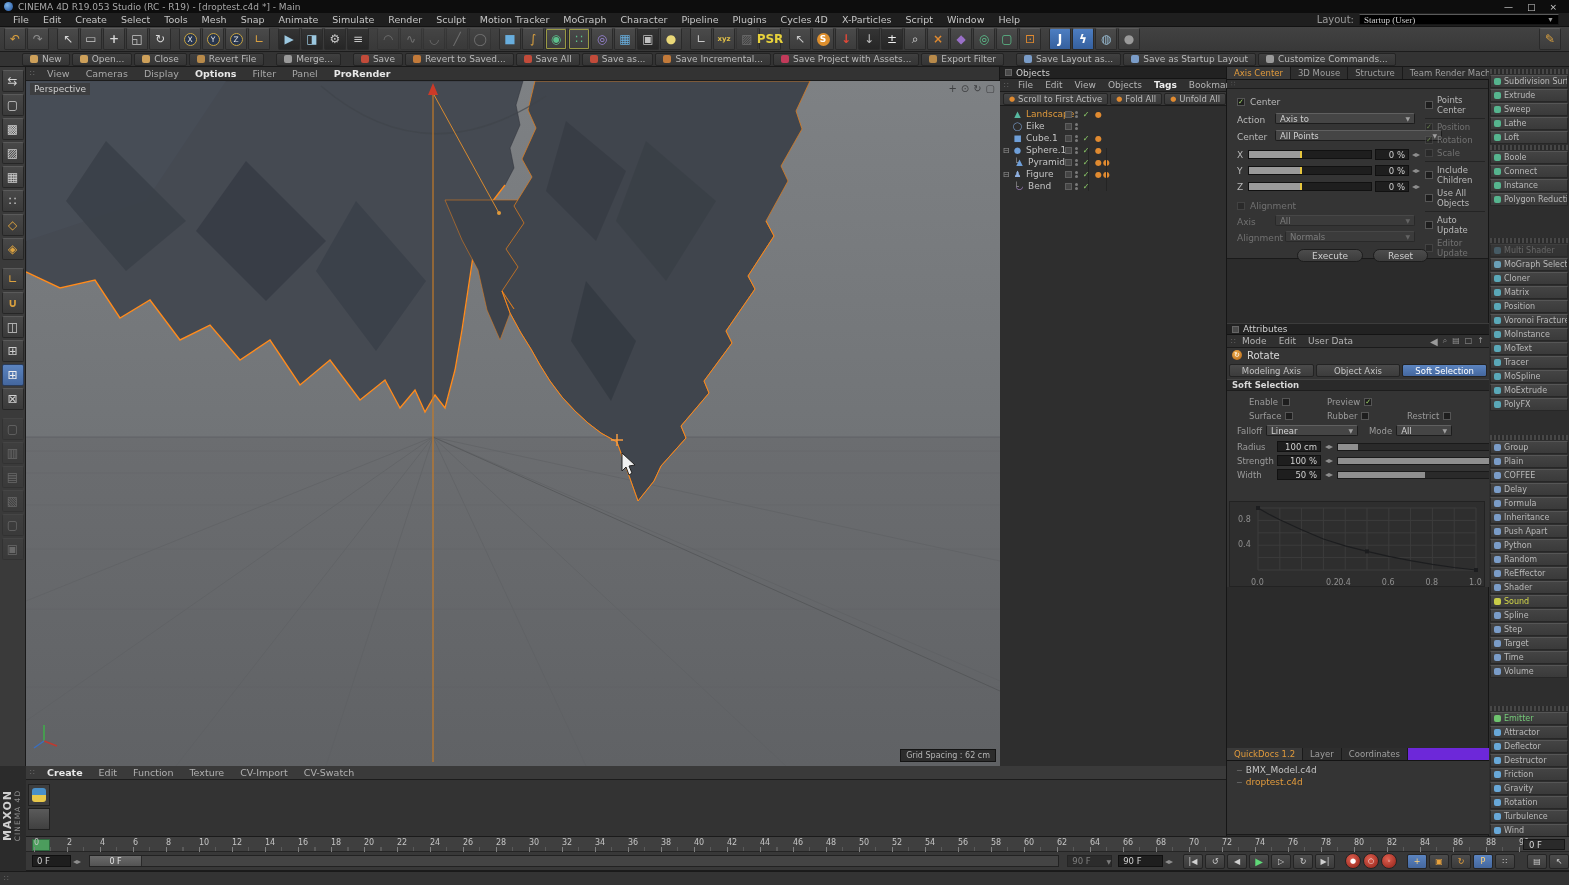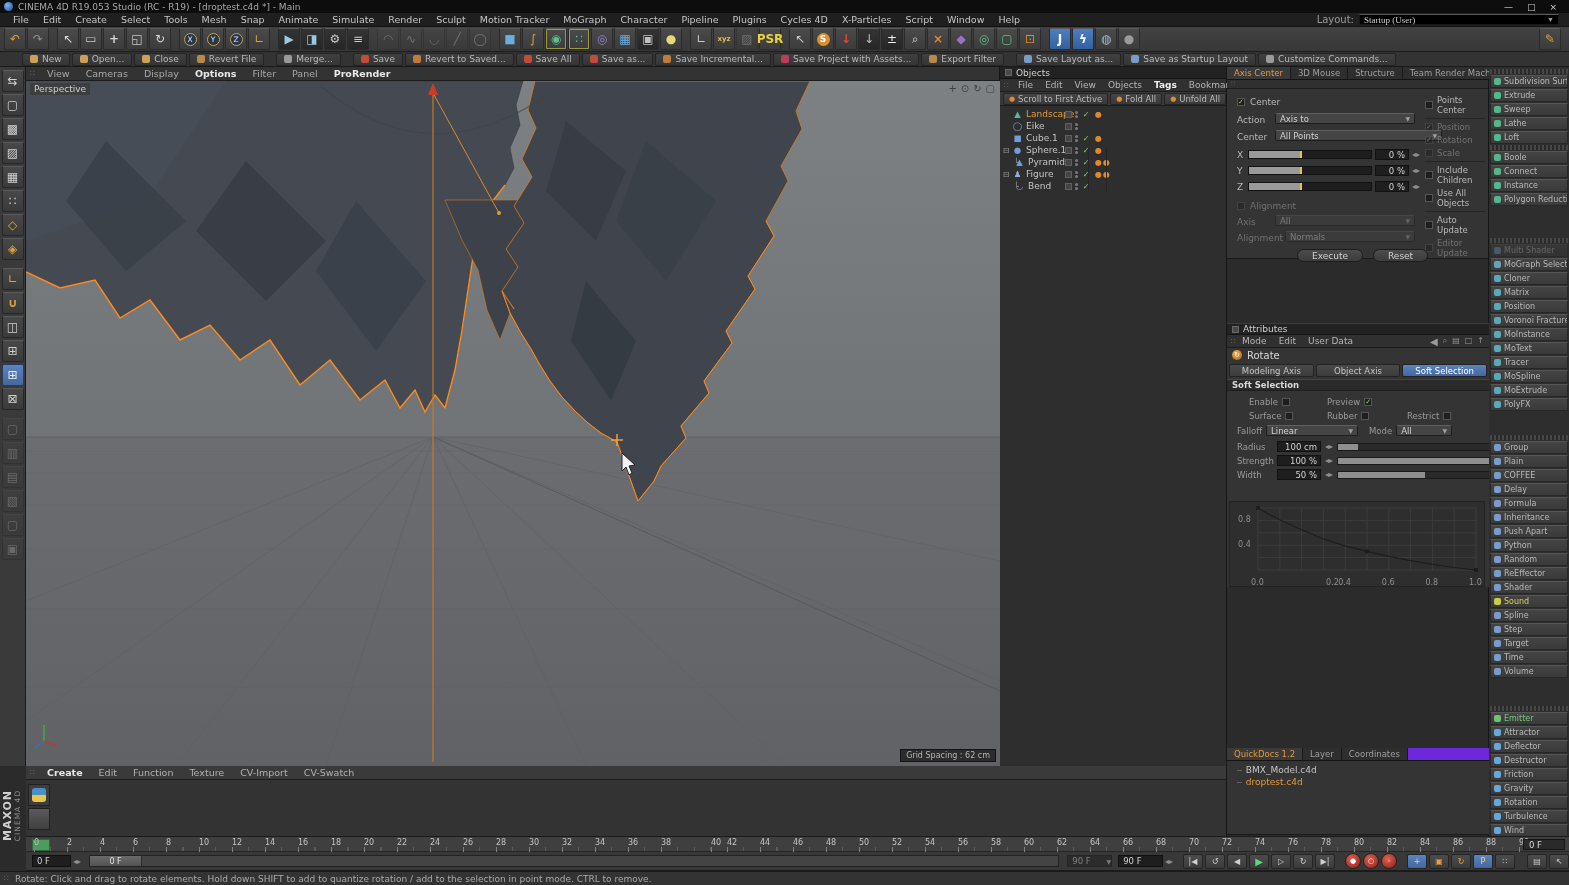--- a/index.html
+++ b/index.html
@@ -1253,21 +1253,21 @@
         <span class="tick" style="left: 330px;"><span>20</span></span>
         <span class="tick" style="left: 363px;"><span>22</span></span>
         <span class="tick" style="left: 396px;"><span>24</span></span>
         <span class="tick" style="left: 429px;"><span>26</span></span>
         <span class="tick" style="left: 462px;"><span>28</span></span>
         <span class="tick" style="left: 495px;"><span>30</span></span>
         <span class="tick" style="left: 528px;"><span>32</span></span>
         <span class="tick" style="left: 561px;"><span>34</span></span>
         <span class="tick" style="left: 594px;"><span>36</span></span>
         <span class="tick" style="left: 627px;"><span>38</span></span>
-        <span class="tick" style="left: 677px;"><span>40</span></span>
+        <span class="tick" style="left: 660px;"><span>40</span></span>
         <span class="tick" style="left: 693px;"><span>42</span></span>
         <span class="tick" style="left: 726px;"><span>44</span></span>
         <span class="tick" style="left: 759px;"><span>46</span></span>
         <span class="tick" style="left: 792px;"><span>48</span></span>
         <span class="tick" style="left: 825px;"><span>50</span></span>
         <span class="tick" style="left: 858px;"><span>52</span></span>
         <span class="tick" style="left: 891px;"><span>54</span></span>
         <span class="tick" style="left: 924px;"><span>56</span></span>
         <span class="tick" style="left: 957px;"><span>58</span></span>
         <span class="tick" style="left: 990px;"><span>60</span></span>
@@ -1358,16 +1358,15 @@
           <span>▤</span>
         </span>
         <span class="tbtn">
           <span>↖</span>
         </span>
     </span>
   </div>
 
   <div class="abs statusbar">
     <span class="grip">∷</span>
-    <span>Rotate: Click and drag to rotate elements. Hold down SHIFT to add to quantize rotation / add to the selection in point mode. CTRL to remove.</span>
   </div>
 
 </div>
 
 </body></html>

